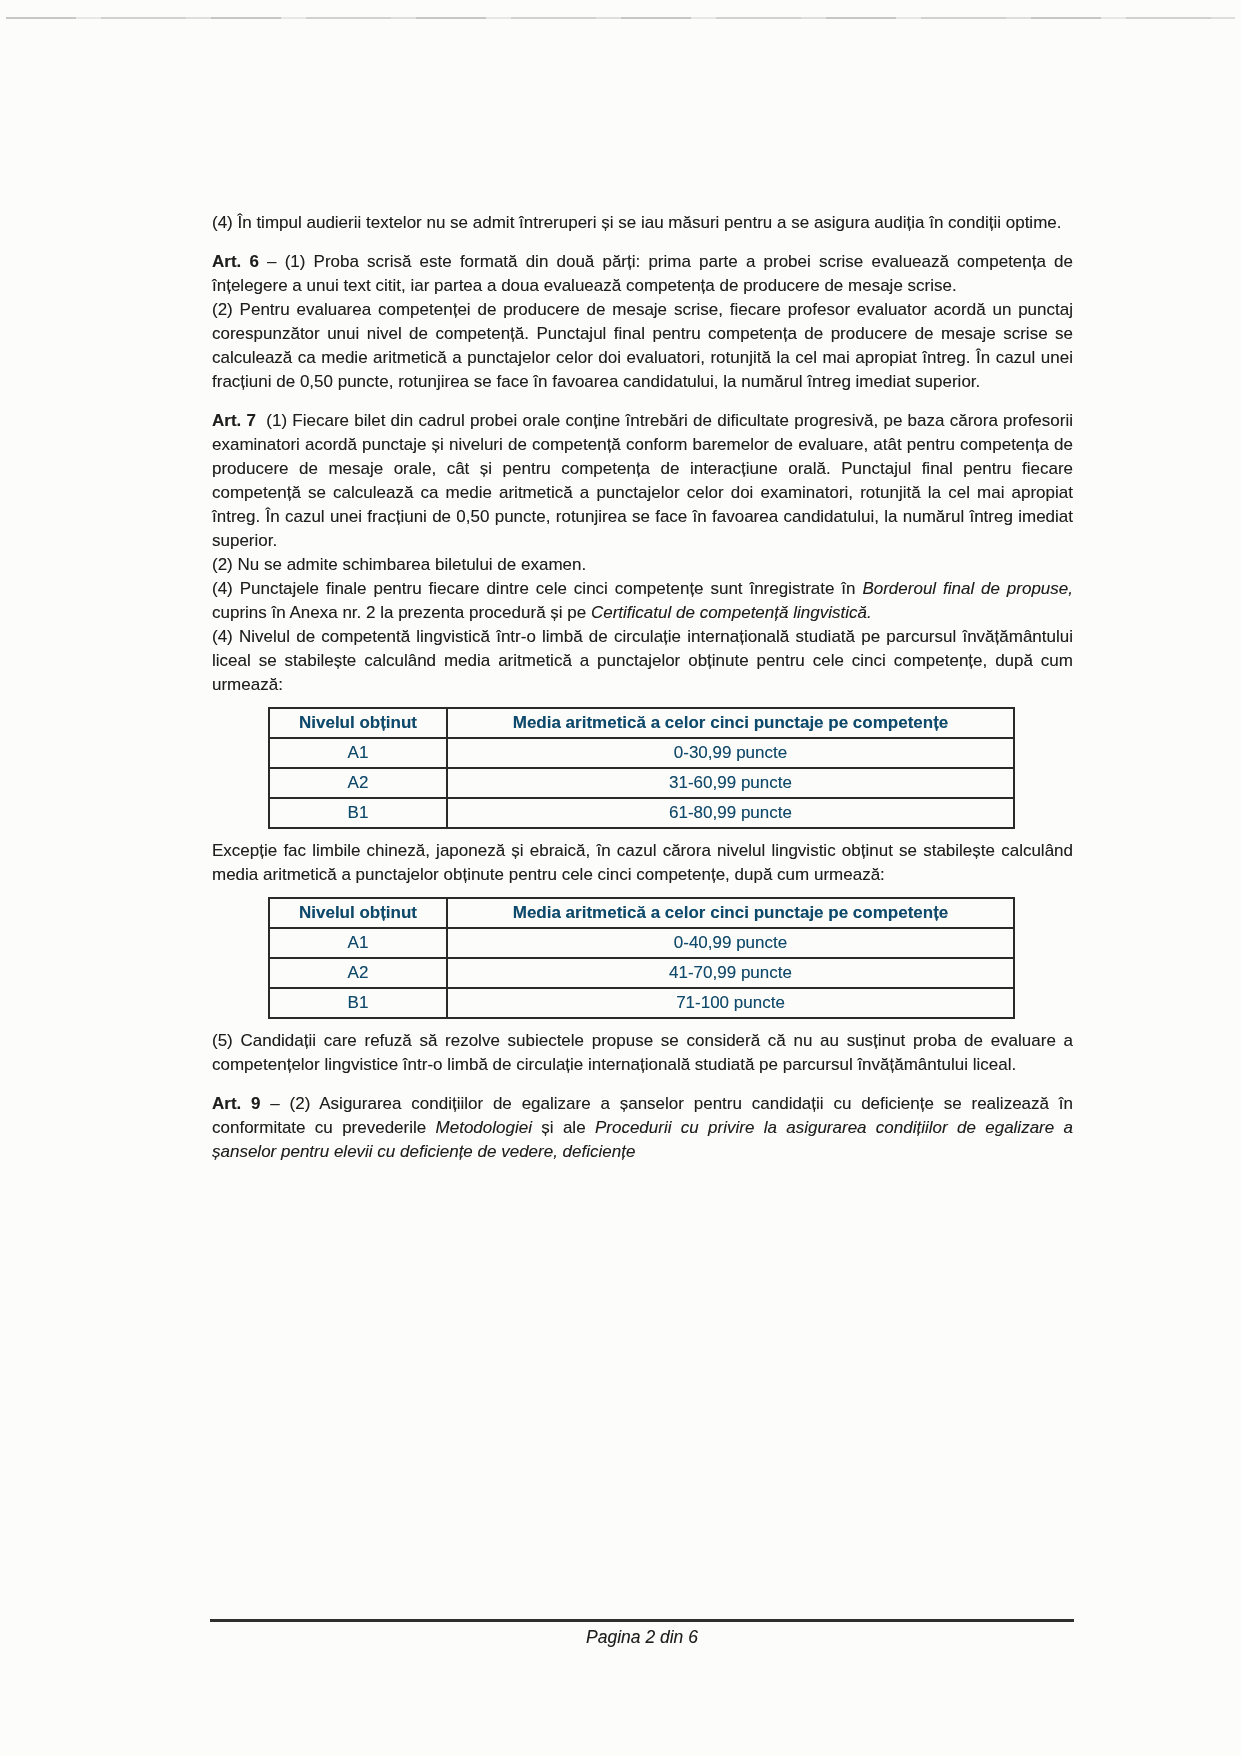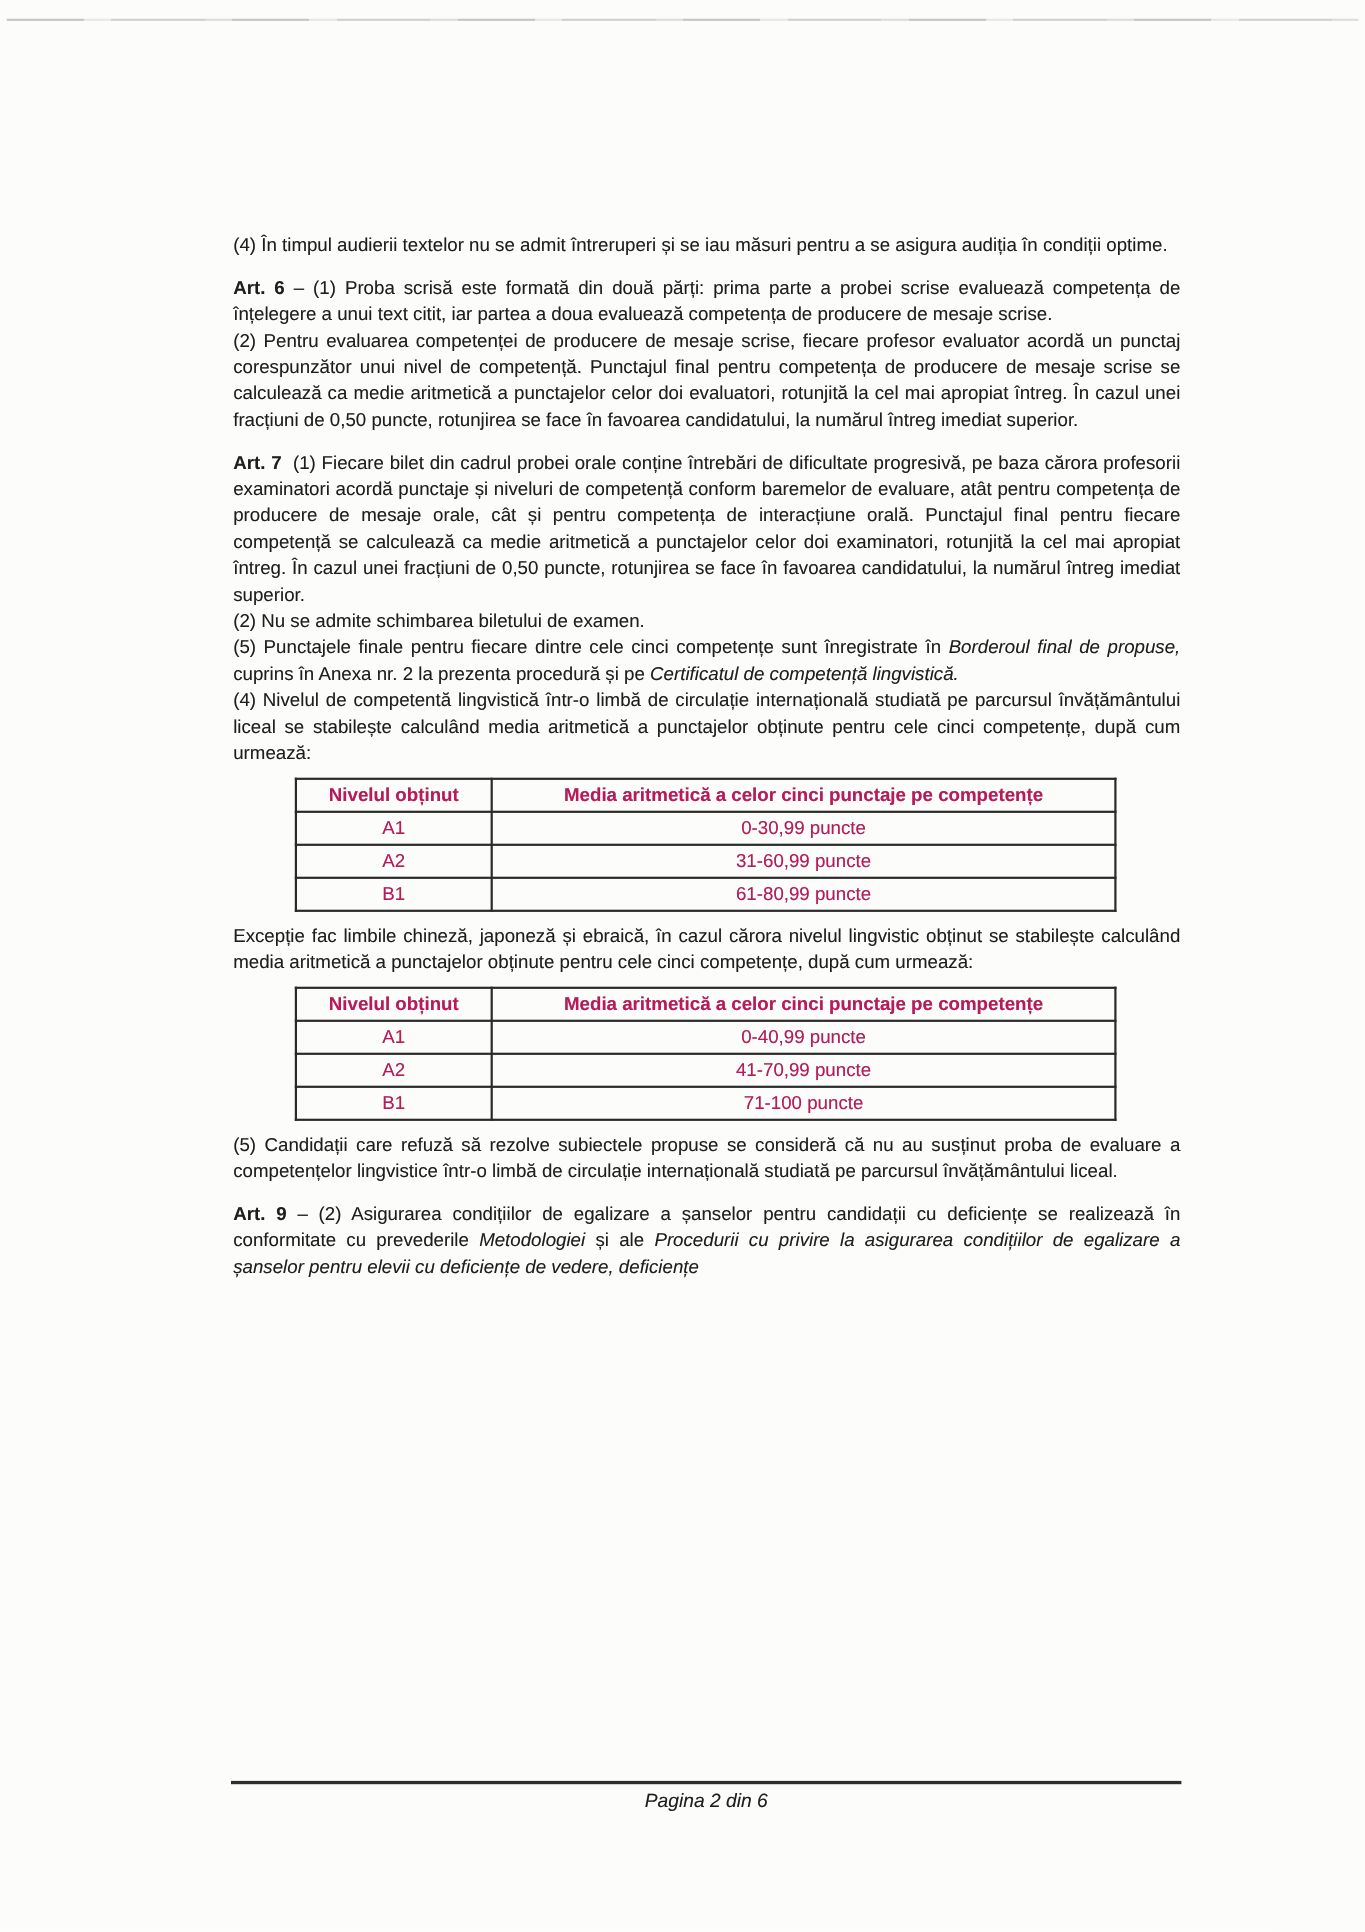--- a/index.html
+++ b/index.html
@@ -28,21 +28,21 @@
   .content p{margin:0;}
   .content p.gap-top{margin-top:15px;}
   .content b{font-weight:bold;}
   .content i{font-style:italic;}
   table.score{
     border-collapse:collapse;
     table-layout:fixed;
     width:747px;
     margin:10px 0 10px 56px;
     font-size:17px;line-height:22px;
-    color:#be185d;
+    color:#0c4a6e;
     text-shadow:0 0 .5px rgba(30,30,30,.38);
   }
   table.score th, table.score td{
     border:2px solid #2a2a2a;
     text-align:center;
     padding:2px 4px;
     height:24px;
     overflow:hidden;
     white-space:nowrap;
   }
@@ -75,21 +75,21 @@
 
     <p class="gap-top"><b>Art. 6</b><span> – (1) Proba scrisă este formată din două părți: prima parte a probei scrise evaluează competența de înțelegere a unui text citit, iar partea a doua evaluează competența de producere de mesaje scrise.</span></p>
 
     <p><span>(2) Pentru evaluarea competenței de producere de mesaje scrise, fiecare profesor evaluator acordă un punctaj corespunzător unui nivel de competență. Punctajul final pentru competența de producere de mesaje scrise se calculează ca medie aritmetică a punctajelor celor doi evaluatori, rotunjită la cel mai apropiat întreg. În cazul unei fracțiuni de 0,50 puncte, rotunjirea se face în favoarea candidatului, la numărul întreg imediat superior.</span></p>
 
     <p class="gap-top"><b>Art. 7</b><span>&nbsp; (1) Fiecare bilet din cadrul probei orale conține întrebări de dificultate progresivă, pe baza cărora profesorii examinatori acordă punctaje și niveluri de competență conform baremelor de evaluare, atât pentru competența de producere de mesaje orale, cât și pentru competența de interacțiune orală. Punctajul final pentru fiecare competență se calculează ca medie aritmetică a punctajelor celor doi examinatori, rotunjită la cel mai apropiat întreg. În cazul unei fracțiuni de 0,50 puncte, rotunjirea se face în favoarea candidatului, la numărul întreg imediat superior.</span></p>
 
     <p><span>(2) Nu se admite schimbarea biletului de examen.</span></p>
 
 
-    <p><span>(5) Punctajele finale pentru fiecare dintre cele cinci competențe sunt înregistrate în </span><i>Borderoul final de propuse,</i><span> cuprins în Anexa nr. 2 la prezenta procedură și pe </span><i>Certificatul de competență lingvistică.</i></p>
+    <p><span>(4) Punctajele finale pentru fiecare dintre cele cinci competențe sunt înregistrate în </span><i>Borderoul final de propuse,</i><span> cuprins în Anexa nr. 2 la prezenta procedură și pe </span><i>Certificatul de competență lingvistică.</i></p>
 
 
     <p><span>(4) Nivelul de competentă lingvistică într-o limbă de circulație internațională studiată pe parcursul învățământului liceal se stabilește calculând media aritmetică a punctajelor obținute pentru cele cinci competențe, după cum urmează:</span></p>
 
     <table class="score">
       <colgroup>
           <col class="c1">
           <col>
         </colgroup>
       <tbody>

